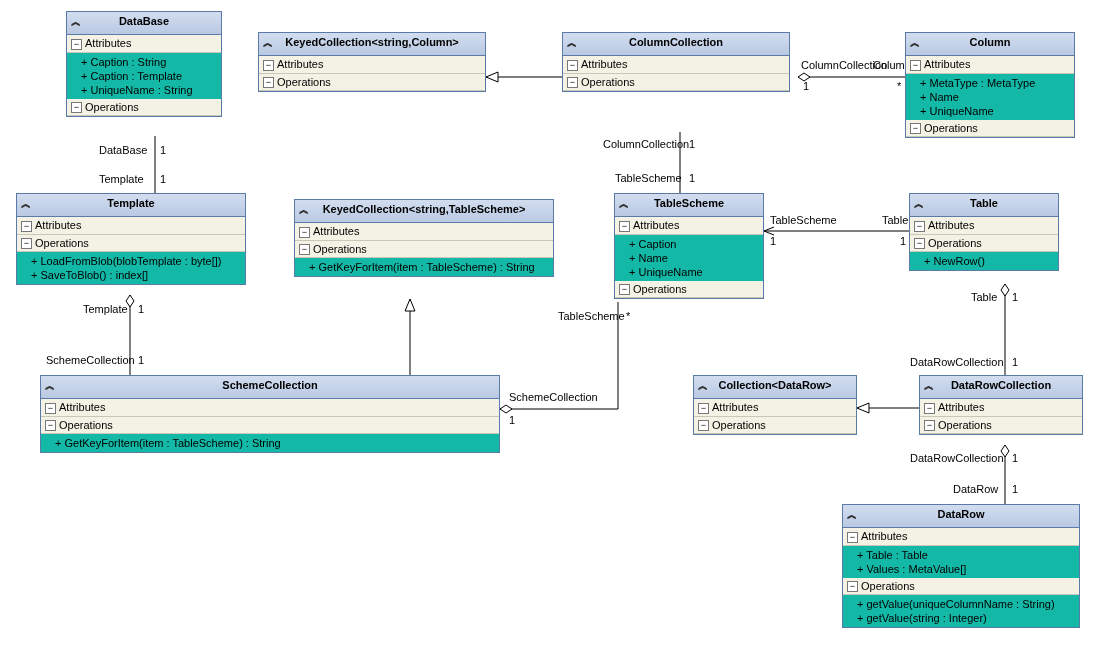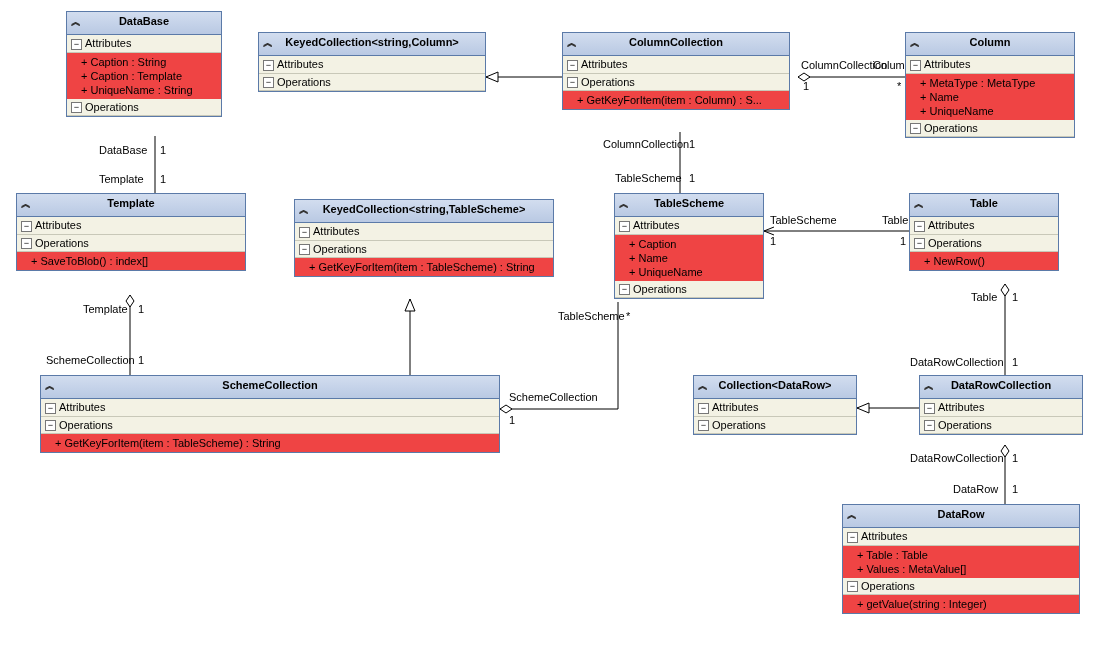--- a/index.html
+++ b/index.html
@@ -47,21 +47,21 @@
     height: 9px;
     border: 1px solid #777;
     background: #fff;
     text-align: center;
     line-height: 8px;
     font-size: 9px;
     margin-right: 3px;
     vertical-align: middle;
   }
   .section-body {
-    background: #ef4444;
+    background: #14b8a6;
     padding: 2px 4px 2px 14px;
   }
   .member {
     padding: 1px 0;
   }
   .member::before {
     content: "+ ";
   }
   svg.connectors {
     position: absolute;
@@ -181,23 +181,20 @@
   <div class="section-header"><span class="boxicon">−</span><span>Operations</span></div>
 </div>
 
 <div class="class-box" style="left:562px; top:32px; width:228px;">
   <div class="class-title">
     <span class="chevron">︽</span>
     <span>ColumnCollection</span>
   </div>
   <div class="section-header"><span class="boxicon">−</span><span>Attributes</span></div>
   <div class="section-header"><span class="boxicon">−</span><span>Operations</span></div>
-  <div class="section-body">
-    <div class="member">GetKeyForItem(item : Column) : S...</div>
-  </div>
 </div>
 
 <div class="class-box" style="left:905px; top:32px; width:170px;">
   <div class="class-title">
     <span class="chevron">︽</span>
     <span>Column</span>
   </div>
   <div class="section-header"><span class="boxicon">−</span><span>Attributes</span></div>
   <div class="section-body">
     <div class="member">MetaType : MetaType</div>
@@ -208,20 +205,21 @@
 </div>
 
 <div class="class-box" style="left:16px; top:193px; width:230px;">
   <div class="class-title">
     <span class="chevron">︽</span>
     <span>Template</span>
   </div>
   <div class="section-header"><span class="boxicon">−</span><span>Attributes</span></div>
   <div class="section-header"><span class="boxicon">−</span><span>Operations</span></div>
   <div class="section-body">
+    <div class="member">LoadFromBlob(blobTemplate : byte[])</div>
     <div class="member">SaveToBlob() : index[]</div>
   </div>
 </div>
 
 <div class="class-box" style="left:294px; top:199px; width:260px;">
   <div class="class-title">
     <span class="chevron">︽</span>
     <span>KeyedCollection&lt;string,TableScheme&gt;</span>
   </div>
   <div class="section-header"><span class="boxicon">−</span><span>Attributes</span></div>
@@ -292,15 +290,16 @@
     <span class="chevron">︽</span>
     <span>DataRow</span>
   </div>
   <div class="section-header"><span class="boxicon">−</span><span>Attributes</span></div>
   <div class="section-body">
     <div class="member">Table : Table</div>
     <div class="member">Values : MetaValue[]</div>
   </div>
   <div class="section-header"><span class="boxicon">−</span><span>Operations</span></div>
   <div class="section-body">
+    <div class="member">getValue(uniqueColumnName : String)</div>
     <div class="member">getValue(string : Integer)</div>
   </div>
 </div>
 
 </body></html>

